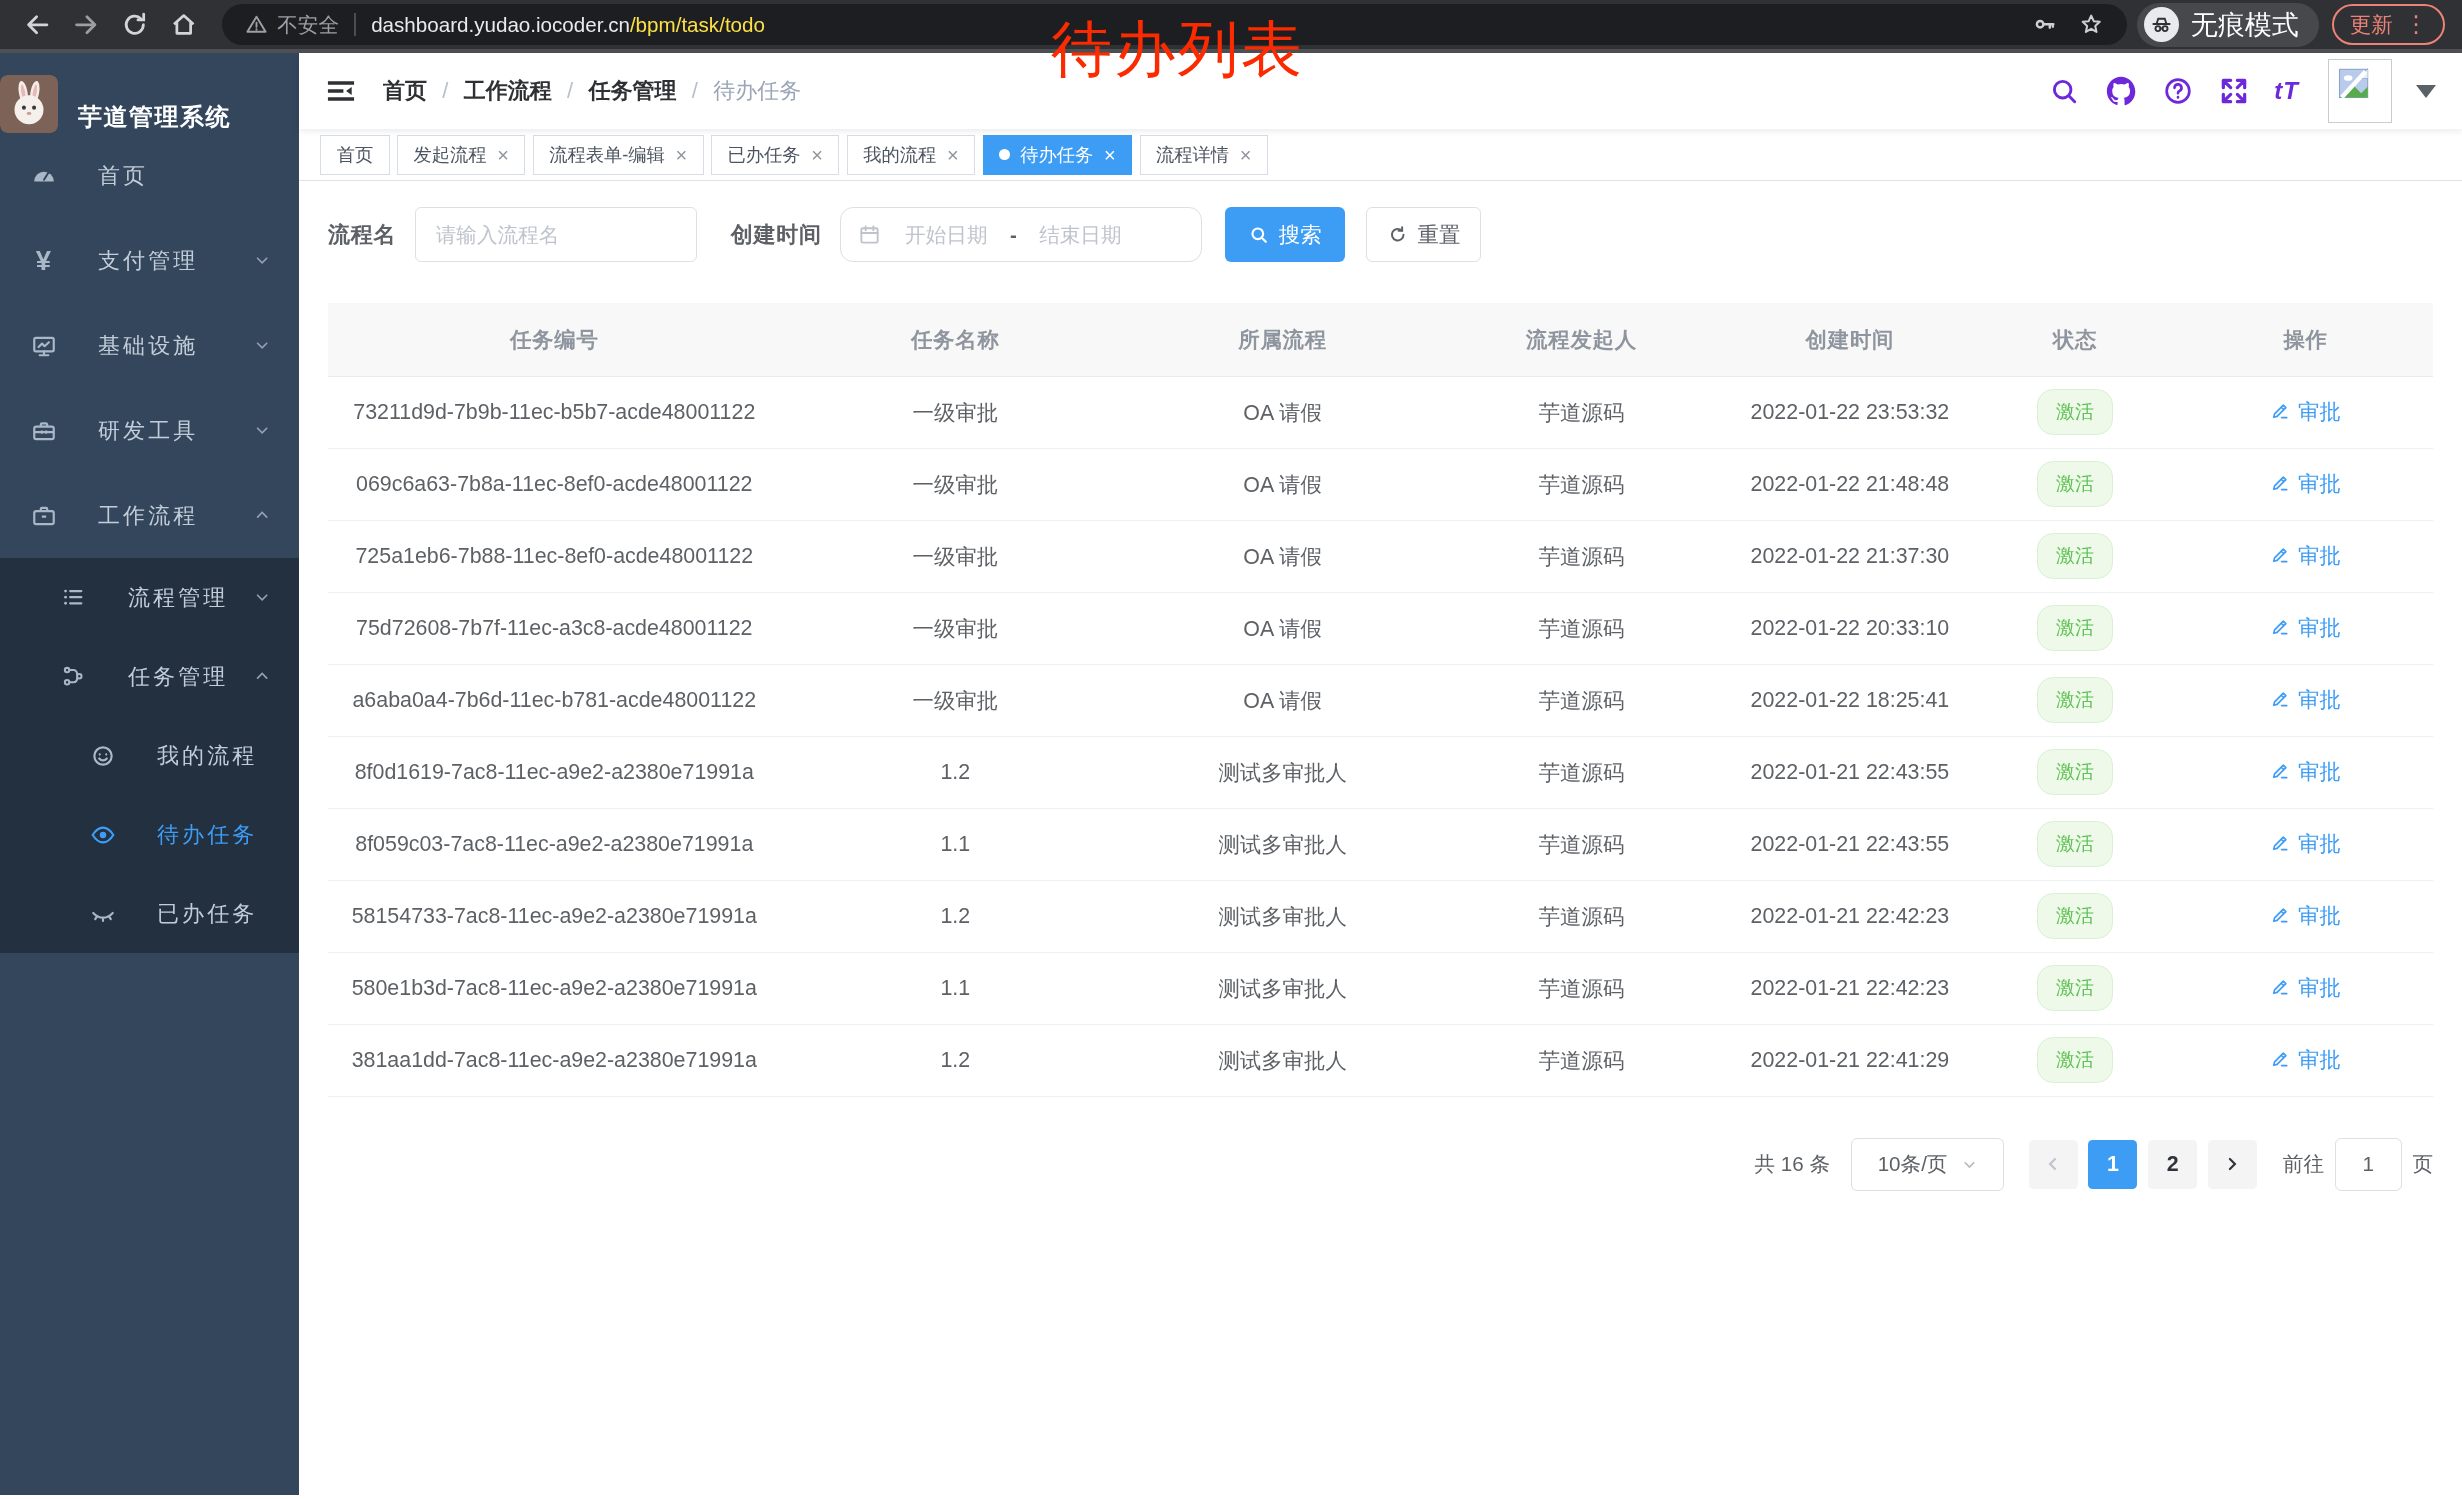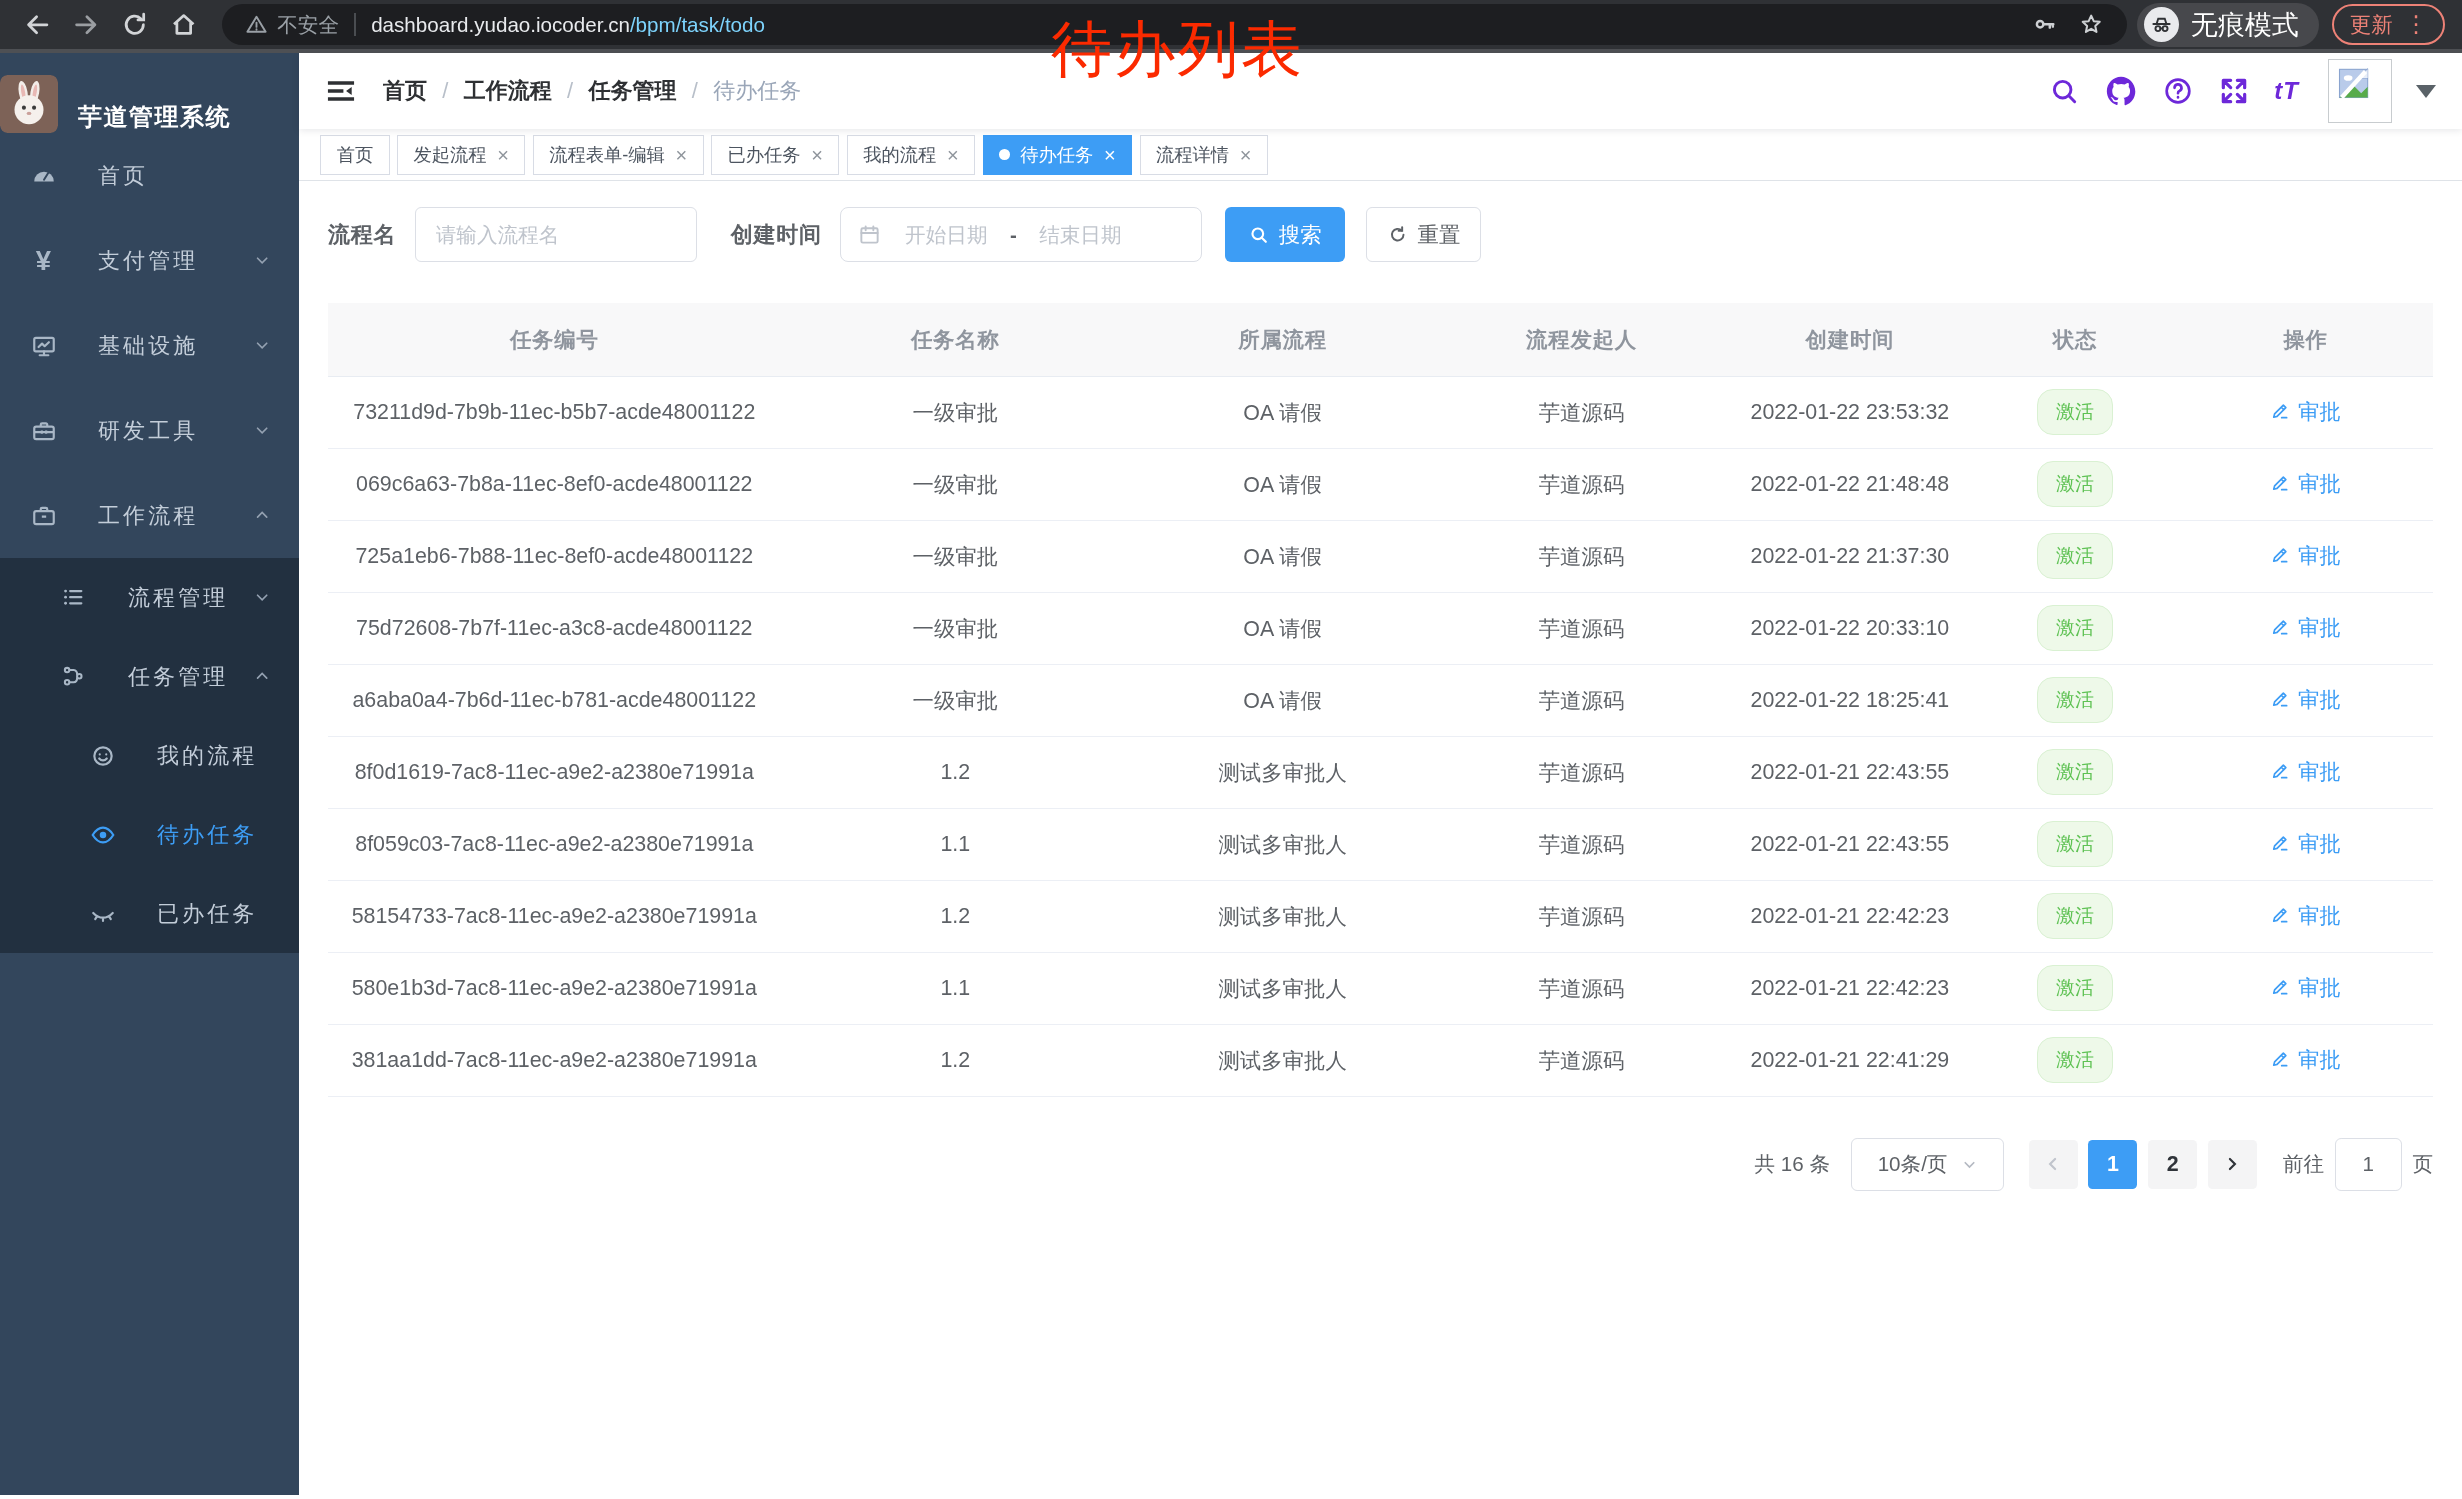--- a/index.html
+++ b/index.html
@@ -11,21 +11,21 @@
   .chrome { height: 53px; background: #2f3135; border-bottom: 4.6px solid #4e5054;
             display: flex; align-items: center; padding: 0 17px; }
   .nav-btn { width: 41px; height: 41px; border-radius: 50%; display: flex; align-items: center;
              justify-content: center; color: #d2d4d7; flex: 0 0 auto; margin-right: 7.6px; }
   .nav-btn.dim { color: #9b9ea2; }
   .addr { flex: 1; height: 41px; background: #1d1e21; border-radius: 20.6px; display: flex;
           align-items: center; padding: 0 23px; margin: 0 10.7px; color: #9aa0a6; font-size: 20.6px; min-width: 0; }
   .addr .sec { margin-left: 9.2px; }
   .addr .divider { width: 1.5px; height: 23px; background: #4a4d51; margin: 0 15.3px; }
   .addr .host { color: #e8eaed; }
-  .addr .path { color: #7dd3fc; }
+  .addr .path { color: #fde047; }
   .addr .spacer { flex: 1; }
   .addr .tail-ic { color: #cdd0d3; margin-left: 23px; }
   .incog { height: 44px; background: #47484c; border-radius: 22px; display: flex; align-items: center;
            padding: 0 20px 0 6.1px; margin-right: 13.7px; flex: 0 0 auto; }
   .incog .circ { width: 35px; height: 35px; border-radius: 50%; background: #e9eaed; color: #2f3135;
                  display: flex; align-items: center; justify-content: center; margin-right: 12.2px; }
   .incog .lbl { color: #ffffff; font-size: 27px; }
   .update { height: 41px; border: 2.3px solid #ee8277; border-radius: 20.6px; color: #ee8277;
             display: flex; align-items: center; padding: 0 15.3px; gap: 12.2px; font-size: 21.4px; flex: 0 0 auto; }
   .update .dots { font-size: 23px; line-height: 1; }
@@ -83,21 +83,21 @@
 
   
   .content { padding: 26px 29px 0; flex: 1; }
   .filters { display: flex; align-items: center; }
   .f-label { font-size: 22px; color: #5d6166; font-weight: 600; letter-spacing: 0.8px; }
   .inp { width: 282px; height: 55px; border: 1.5px solid #dcdfe6; border-radius: 6.1px; font-size: 20.6px;
          color: #5d6166; padding: 0 20px; outline: none; margin-left: 18.3px;
          font-family: "Liberation Sans", "DejaVu Sans", sans-serif; }
   .inp::placeholder { color: #bfc4cc; }
   .f-label.second { margin-left: 34px; }
-  .range { width: 362px; height: 55px; border: 1.5px solid #dcdfe6; border-radius: 8px; display: flex;
+  .range { width: 362px; height: 55px; border: 1.5px solid #dcdfe6; border-radius: 13px; display: flex;
            align-items: center; padding: 0 17px; margin-left: 18.3px; color: #bfc4cc; }
   .range input { border: none; outline: none; width: 121px; text-align: center; font-size: 20.6px;
                  color: #5d6166; font-family: "Liberation Sans", "DejaVu Sans", sans-serif; }
   .range input::placeholder { color: #bfc4cc; }
   .range .cal { color: #bfc4cc; margin-right: 4.6px; }
   .range .sep { color: #5d6166; font-weight: 700; font-size: 20.6px; margin: 0 3.1px; }
   .btn { height: 55px; border-radius: 6.1px; display: flex; align-items: center; font-size: 21.4px;
          cursor: pointer; border: none; font-family: "Liberation Sans", "DejaVu Sans", sans-serif; }
   .btn-primary { background: #3d9df5; color: #ffffff; padding: 12px 23px; margin-left: 23px; gap: 9.2px; }
   .btn-plain { background: #ffffff; color: #5d6166; border: 1.5px solid #dcdfe6; padding: 0 20px;

